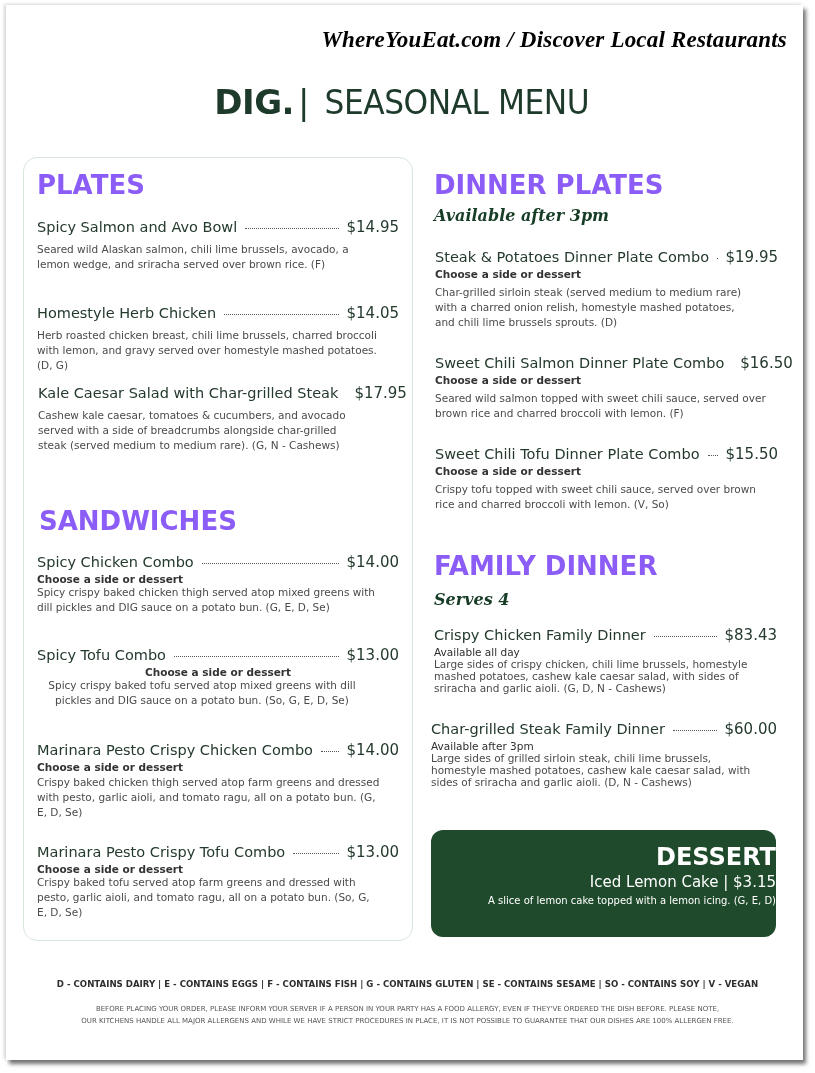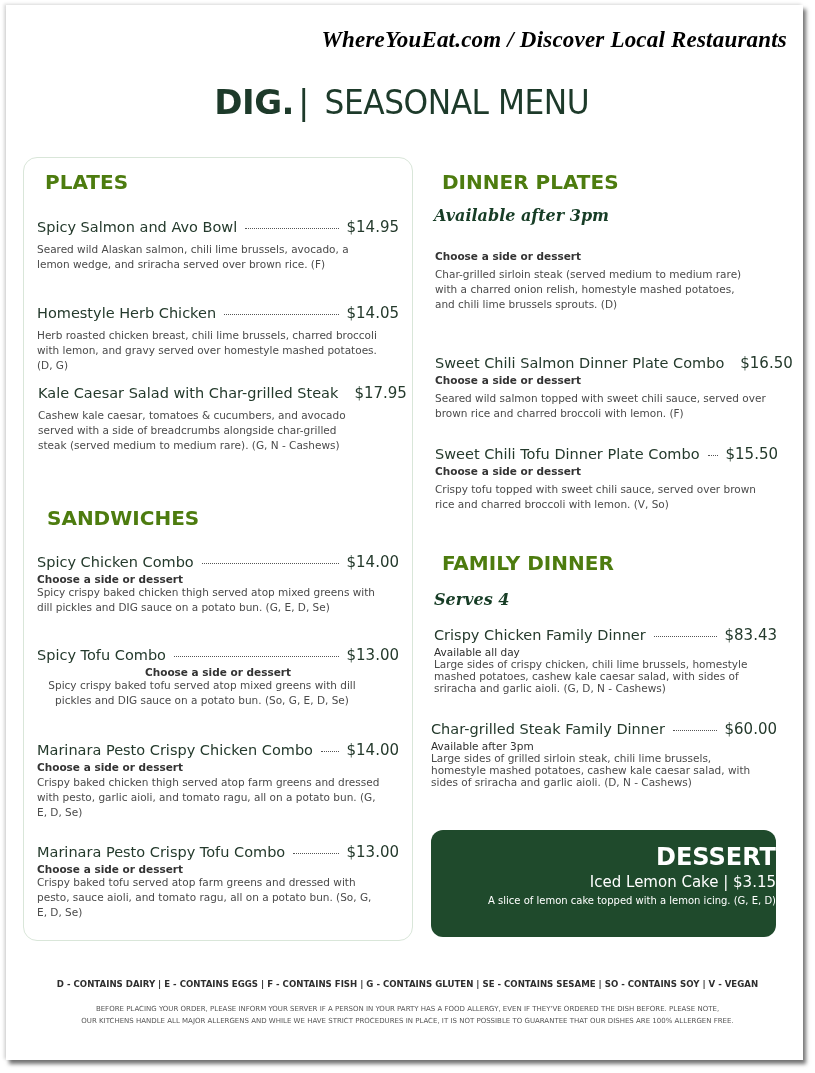--- a/index.html
+++ b/index.html
@@ -5,21 +5,21 @@
   html,body{margin:0;padding:0;}
   body{width:815px;height:1073px;background:#ffffff;position:relative;overflow:hidden;font-family:"DejaVu Sans",sans-serif;}
   .paper{position:absolute;left:6px;top:5px;width:797px;height:1055px;background:#fff;
     box-shadow:3px 4px 4px rgba(0,0,0,0.55), -2px -1px 3px rgba(0,0,0,0.15);}
   .watermark{position:absolute;right:28px;top:27px;font-family:"Liberation Serif",serif;font-style:italic;font-weight:bold;font-size:23px;color:#000;letter-spacing:0.2px;}
   .title{position:absolute;left:0;width:815px;top:82px;text-align:center;color:#1d3a2a;font-family:"DejaVu Sans",sans-serif;font-size:34px;letter-spacing:-0.5px;}
   .title .brand{font-weight:bold;}
   .title .sep{font-weight:normal;margin:0 4px;}
   .title .sub{font-weight:normal;font-family:"DejaVu Sans",sans-serif;transform:scaleX(0.92);display:inline-block;}
   .card{position:absolute;left:23px;top:157px;width:388px;height:782px;border:1px solid #d9e6d9;border-radius:14px;}
-  .section-h{position:absolute;color:#4d7c0f;font-weight:bold;font-size:20px;font-family:"DejaVu Sans",sans-serif;letter-spacing:0px;margin-left:8px;}
+  .section-h{position:absolute;color:#8b5cf6;font-weight:bold;font-size:26px;font-family:"DejaVu Sans",sans-serif;letter-spacing:0px;}
   .script{position:absolute;color:#173d26;font-family:"DejaVu Serif",serif;font-style:italic;font-weight:bold;font-size:16px;}
   .item{position:absolute;}
   .item-row{display:flex;align-items:baseline;color:#243a2c;font-size:14.5px;font-family:"DejaVu Sans",sans-serif;}
   .item-name{white-space:nowrap;}
   .dots{flex:1;border-bottom:1px dotted #555;margin:0 8px;transform:translateY(-3px);}
   .price{white-space:nowrap;font-size:15px;}
   .note{font-weight:bold;font-size:10.5px;color:#333;margin-top:2px;}
   .desc{font-size:10.5px;color:#4a4a4a;line-height:15px;margin-top:2px;}
   .dessert{position:absolute;left:431px;top:830px;width:345px;height:107px;background:#1f4a2c;border-radius:12px;color:#fff;text-align:right;}
   .dessert .dh{font-weight:bold;font-size:24px;margin-top:13px;}
@@ -102,27 +102,32 @@
   <div class="desc" style="width:345px;">Crispy baked chicken thigh served atop farm greens and dressed with pesto, garlic aioli, and tomato ragu, all on a potato bun. (G, E, D, Se)</div>
 </div>
 
 <div class="item" style="left:37px;top:843px;width:362px;">
   <div class="item-row">
       <span class="item-name">Marinara Pesto Crispy Tofu Combo</span>
       <span class="dots"></span>
       <span class="price">$13.00</span>
     </div>
   <div class="note">Choose a side or dessert</div>
-  <div class="desc" style="width:335px;margin-top:0;">Crispy baked tofu served atop farm greens and dressed with pesto, sauce aioli, and tomato ragu, all on a potato bun. (So, G, E, D, Se)</div>
+  <div class="desc" style="width:335px;margin-top:0;">Crispy baked tofu served atop farm greens and dressed with pesto, garlic aioli, and tomato ragu, all on a potato bun. (So, G, E, D, Se)</div>
 </div>
 
 <div class="section-h" style="left:434px;top:170px;">DINNER PLATES</div>
 <div class="script" style="left:434px;top:206px;">Available after 3pm</div>
 
 <div class="item" style="left:435px;top:248px;width:343px;">
+  <div class="item-row">
+      <span class="item-name">Steak &amp; Potatoes Dinner Plate Combo</span>
+      <span class="dots"></span>
+      <span class="price">$19.95</span>
+    </div>
   <div class="note">Choose a side or dessert</div>
   <div class="desc" style="width:320px;margin-top:5px;">Char-grilled sirloin steak (served medium to medium rare) with a charred onion relish, homestyle mashed potatoes, and chili lime brussels sprouts. (D)</div>
 </div>
 
 <div class="item" style="left:435px;top:354px;width:343px;">
   <div class="item-row">
       <span class="item-name">Sweet Chili Salmon Dinner Plate Combo</span>
       <span class="dots"></span>
       <span class="price">$16.50</span>
     </div>

